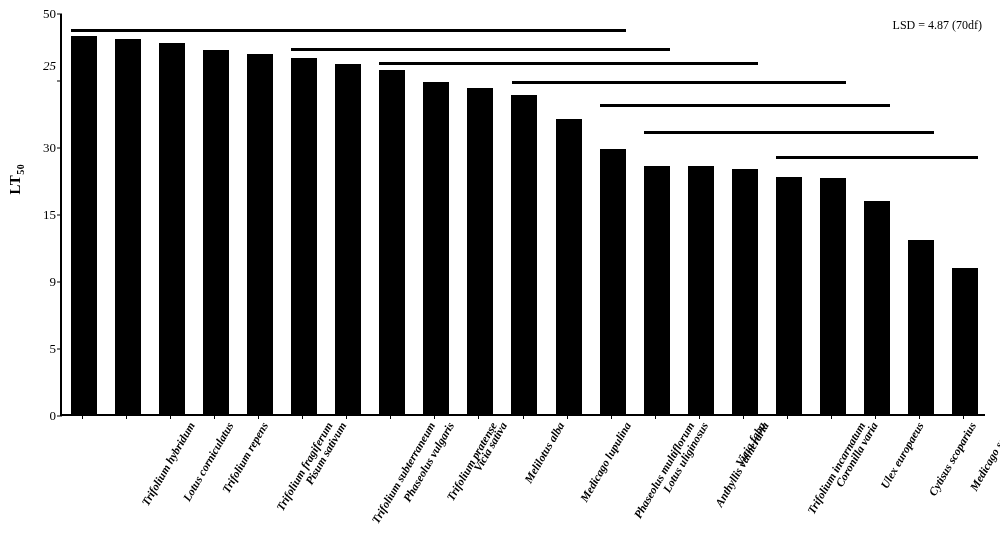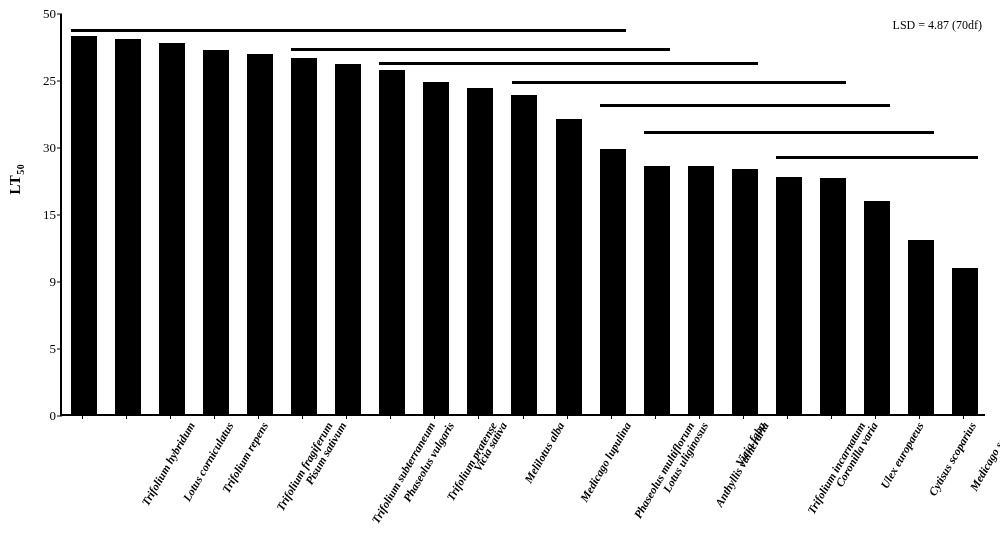--- a/index.html
+++ b/index.html
@@ -213,21 +213,21 @@
         <div class="y-tick" style="top: 402px;">0</div>
         <div class="y-tick-mark" style="top: 402px;"></div>
         <div class="y-tick" style="top: 335px;">5</div>
         <div class="y-tick-mark" style="top: 335px;"></div>
         <div class="y-tick" style="top: 268px;">9</div>
         <div class="y-tick-mark" style="top: 268px;"></div>
         <div class="y-tick" style="top: 201px; text-align: right;">15</div>
         <div class="y-tick-mark" style="top: 201px;"></div>
         <div class="y-tick" style="top: 134px;">30</div>
         <div class="y-tick-mark" style="top: 134px;"></div>
-        <div class="y-tick" style="top: 67px;">25</div>
+        <div class="y-tick" style="top: 52px; font-style: italic;">25</div>
         <div class="y-tick-mark" style="top: 67px;"></div>
         <div class="y-tick" style="top: 0px;">50</div>
         <div class="y-tick-mark" style="top: 0px;"></div>
       </div>
     <div id="lines-layer">
         <div class="lsd-line" style="left: 9.02381px; width: 510.524px; top: 14.74px;"></div>
         <div class="lsd-line" style="left: 185.214px; width: 378.381px; top: 14.74px;"></div>
         <div class="lsd-line" style="left: 229.262px; width: 378.381px; top: 33.5px;"></div>
         <div class="lsd-line" style="left: 317.357px; width: 334.333px; top: 48.24px;"></div>
         <div class="lsd-line" style="left: 405.452px; width: 290.286px; top: 48.24px;"></div>

